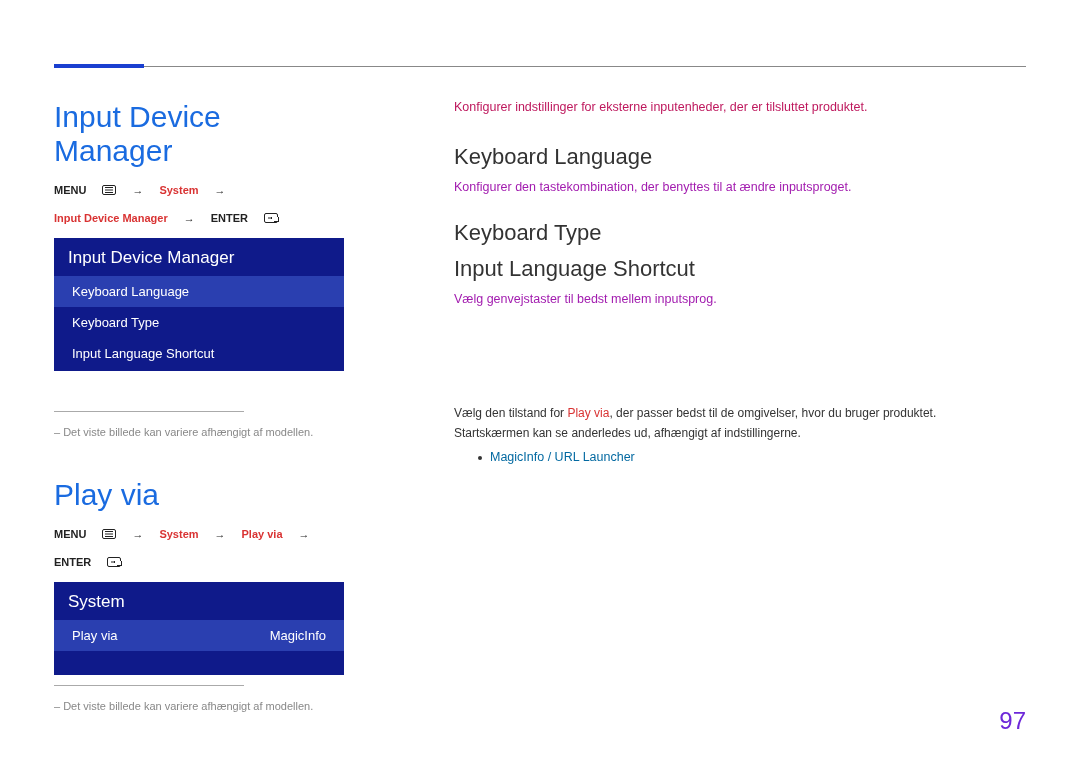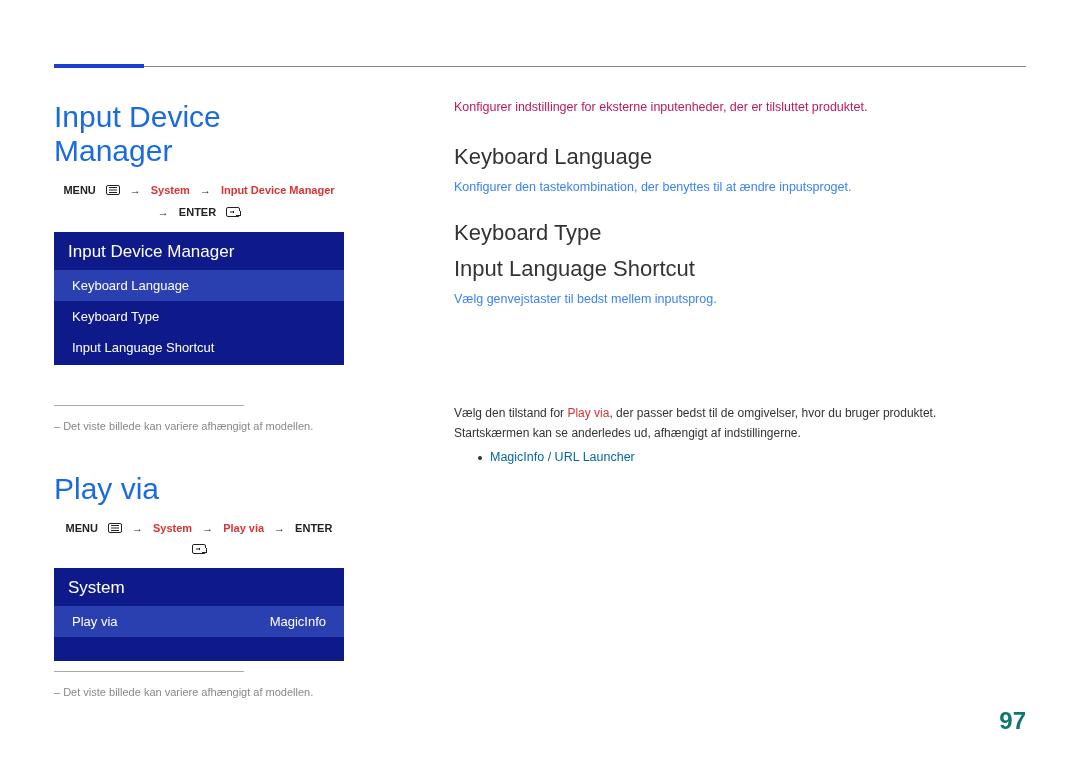--- a/index.html
+++ b/index.html
@@ -44,22 +44,21 @@
     margin-bottom: 16px;
   }
   .breadcrumb {
     font-size: 11px;
     font-weight: bold;
     color: #222;
     margin-bottom: 14px;
     display: flex;
     align-items: center;
     flex-wrap: wrap;
-    gap: 10px;
-    justify-content: center;
+    gap: 16px;
   }
   .breadcrumb .red { color: #d93333; font-weight: bold; }
   .breadcrumb .icon-box {
     display: inline-flex;
     align-items: center;
     justify-content: center;
     width: 14px;
     height: 10px;
     border: 1.5px solid #222;
     border-radius: 2px;
@@ -126,21 +125,21 @@
     margin-bottom: 30px;
   }
   .sub-heading {
     font-size: 22px;
     color: #333;
     font-weight: 400;
     margin-bottom: 10px;
   }
   .sub-body {
     font-size: 12.5px;
-    color: #3b82f6;
+    color: #a21caf;
     margin-bottom: 26px;
   }
   .right-play .para {
     font-size: 12px;
     color: #333;
     margin-bottom: 6px;
   }
   .right-play .red { color: #d93333; }
   .bullet-list {
     margin-top: 10px;
@@ -155,22 +154,22 @@
     border-radius: 50%;
     vertical-align: middle;
     margin-right: 8px;
   }
   .bullet-list .red { color: #0369a1; }
   .page-number {
     position: absolute;
     bottom: 28px;
     right: 54px;
     font-size: 24px;
-    color: #0f766e;
-    font-weight: 700;
+    color: #6d28d9;
+    font-weight: 400;
   }
 </style>
 </head>
 <body>
 
 <div class="header-line"></div>
 <div class="header-accent"></div>
 
 <div class="page">
   <div class="leftcol">

